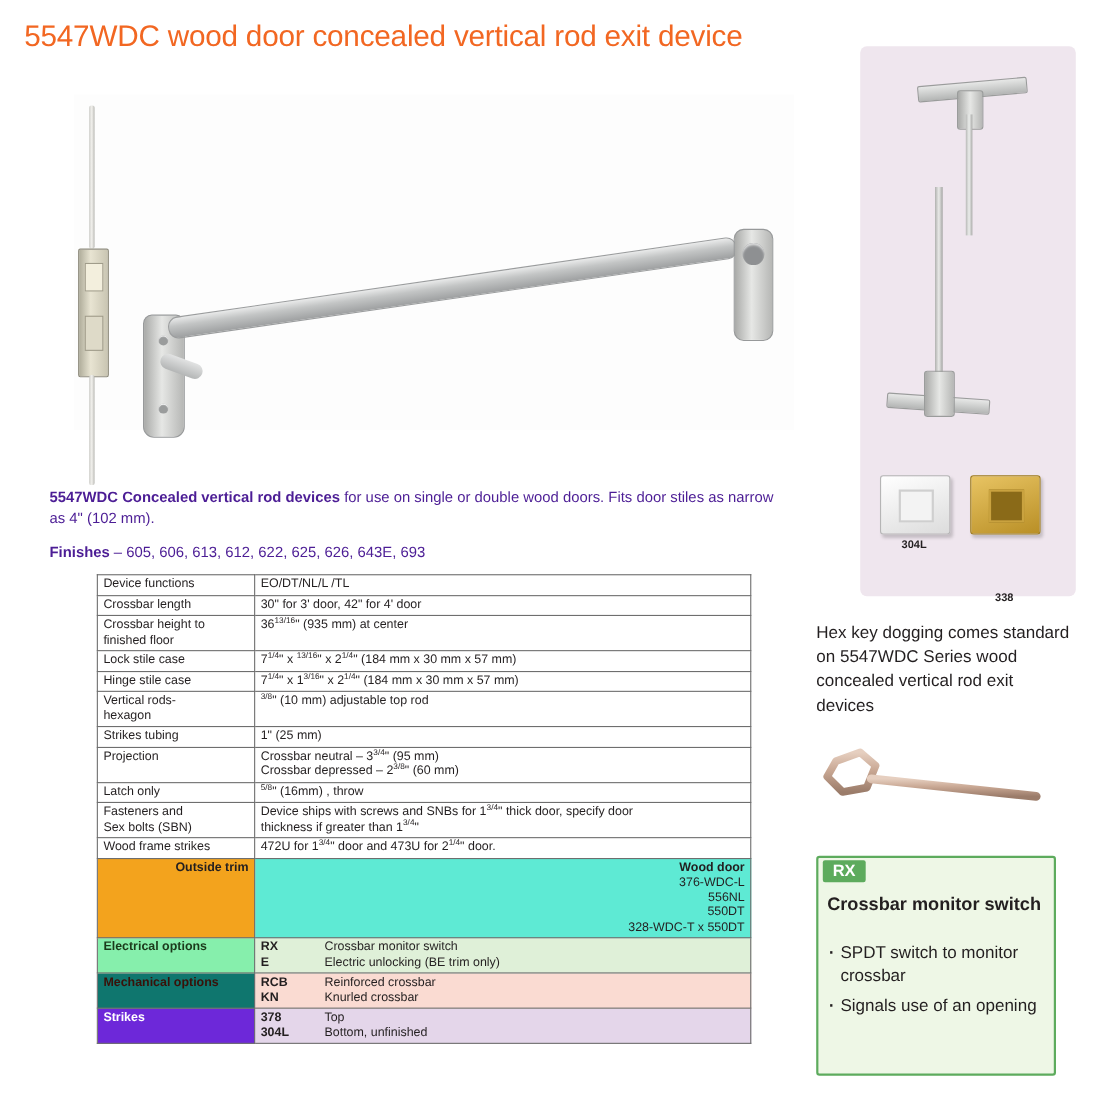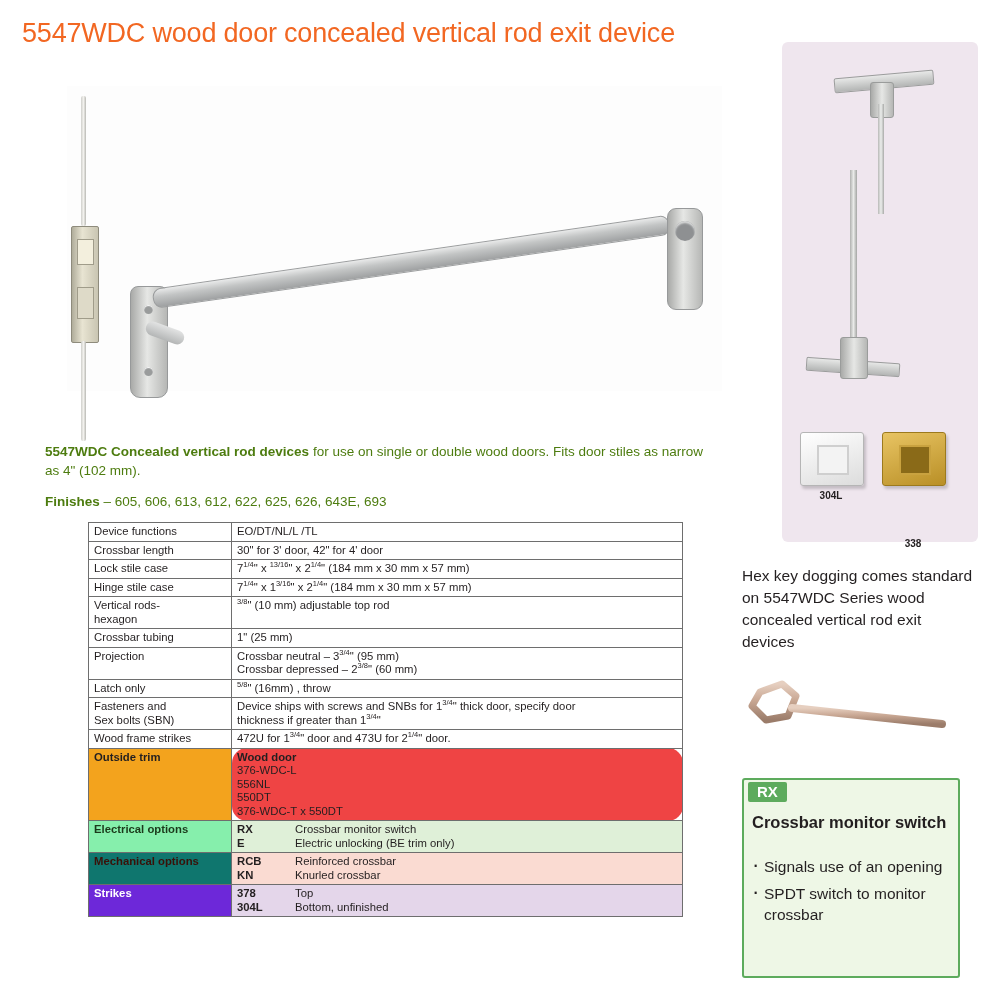--- a/index.html
+++ b/index.html
@@ -160,21 +160,21 @@
     border-radius: 7px;
     transform: rotate(20deg);
   }
   
   .para {
     position: absolute;
     left: 45px;
     width: 660px;
     font-size: 13.5px;
     line-height: 19px;
-    color: #4d7c0f;
+    color: #4c1d95;
   }
   .para b { font-weight: bold; }
   #para-desc { top: 442px; }
   #para-finishes { top: 492px; }
   
   .spec {
     position: absolute;
     left: 88px;
     top: 522px;
     width: 595px;
@@ -191,22 +191,22 @@
     border: none;
     border-bottom: 1.6px solid #222;
     font-size: 15px;
     font-weight: bold;
     padding: 2px 5px 3px 5px;
     background: #fff;
   }
   .spec td.label { width: 132px; }
   .spec tr.plain td { background: #ffffff; }
   .sup { font-size: 7.5px; vertical-align: super; line-height: 0; }
-  .row-outside td { background: #f3a31d; font-weight: bold; }
-  .row-outside td.val { background: #ef4444; font-weight: normal; border-radius: 15px; }
+  .row-outside td { background: #f3a31d; font-weight: bold; text-align: right; }
+  .row-outside td.val { background: #5eead4; font-weight: normal; }
   .row-outside td.val b { font-weight: bold; }
   .row-elec td { background: #86efac; color: #1b3a1b; font-weight: bold; }
   .row-elec td.val { background: #dff0d8; color: #231f20; font-weight: normal; }
   .row-mech td { background: #0f766e; color: #3a1109; font-weight: bold; }
   .row-mech td.val { background: #fadbd2; color: #231f20; font-weight: normal; }
   .row-strike td { background: #6d28d9; color: #ffffff; font-weight: bold; }
   .row-strike td.val { background: #e4d6ea; color: #231f20; font-weight: normal; }
   .kcol { display: inline-block; width: 58px; font-weight: bold; }
   
   .right-panel {
@@ -433,33 +433,37 @@
     <tbody>
     <tr class="plain">
       <td class="label">Device functions</td>
       <td class="val">EO/DT/NL/L /TL</td>
     </tr>
     <tr class="plain">
       <td class="label">Crossbar length</td>
       <td class="val">30" for 3' door, 42" for 4' door</td>
     </tr>
     <tr class="plain">
+      <td class="label">Crossbar height to<br>finished floor</td>
+      <td class="val">36<span class="sup">13/16</span>" (935 mm) at center</td>
+    </tr>
+    <tr class="plain">
       <td class="label">Lock stile case</td>
       <td class="val">7<span class="sup">1/4</span>" x <span class="sup">13/16</span>" x 2<span class="sup">1/4</span>" (184 mm x 30 mm x 57 mm)</td>
     </tr>
     <tr class="plain">
       <td class="label">Hinge stile case</td>
       <td class="val">7<span class="sup">1/4</span>" x 1<span class="sup">3/16</span>" x 2<span class="sup">1/4</span>" (184 mm x 30 mm x 57 mm)</td>
     </tr>
     <tr class="plain">
       <td class="label">Vertical rods-<br>hexagon</td>
       <td class="val"><span class="sup">3/8</span>" (10 mm) adjustable top rod</td>
     </tr>
     <tr class="plain">
-      <td class="label">Crossbar tubing</td>
+      <td class="label">Strikes tubing</td>
       <td class="val">1" (25 mm)</td>
     </tr>
     <tr class="plain">
       <td class="label">Projection</td>
       <td class="val">Crossbar neutral – 3<span class="sup">3/4</span>" (95 mm)<br>Crossbar depressed – 2<span class="sup">3/8</span>" (60 mm)</td>
     </tr>
     <tr class="plain">
       <td class="label">Latch only</td>
       <td class="val"><span class="sup">5/8</span>"  (16mm) , throw</td>
     </tr>
@@ -471,21 +475,21 @@
       <td class="label">Wood frame strikes</td>
       <td class="val">472U for 1<span class="sup">3/4</span>" door and 473U for 2<span class="sup">1/4</span>" door.</td>
     </tr>
     <tr class="row-outside">
       <td class="label">Outside trim</td>
       <td class="val">
         <b>Wood door</b><br>
         <span>376-WDC-L</span><br>
         <span>556NL</span><br>
         <span>550DT</span><br>
-        <span>376-WDC-T x 550DT</span>
+        <span>328-WDC-T x 550DT</span>
       </td>
     </tr>
     <tr class="row-elec">
       <td class="label">Electrical options</td>
       <td class="val">
         <span class="kcol">RX</span><span>Crossbar monitor switch</span><br>
         <span class="kcol">E</span><span>Electric unlocking (BE trim only)</span>
       </td>
     </tr>
     <tr class="row-mech">
@@ -535,17 +539,17 @@
       </defs>
       <path d="M18 12 L40 4 L54 16 L46 36 L24 40 L10 26 Z" fill="none" stroke="url(#metalg)" stroke-width="7" stroke-linejoin="round"></path>
       <path d="M50 28 L200 44" stroke="url(#metalg)" stroke-width="8" stroke-linecap="round"></path>
     </svg>
   </div>
 
   <div class="rx-box"></div>
   <div class="rx-tag">RX</div>
   <div class="rx-title">Crossbar monitor switch</div>
   <div class="rx-bullets">
+    <div>SPDT switch to monitor crossbar</div>
     <div>Signals use of an opening</div>
-    <div>SPDT switch to monitor crossbar</div>
   </div>
 
 </div>
 
 </body></html>

